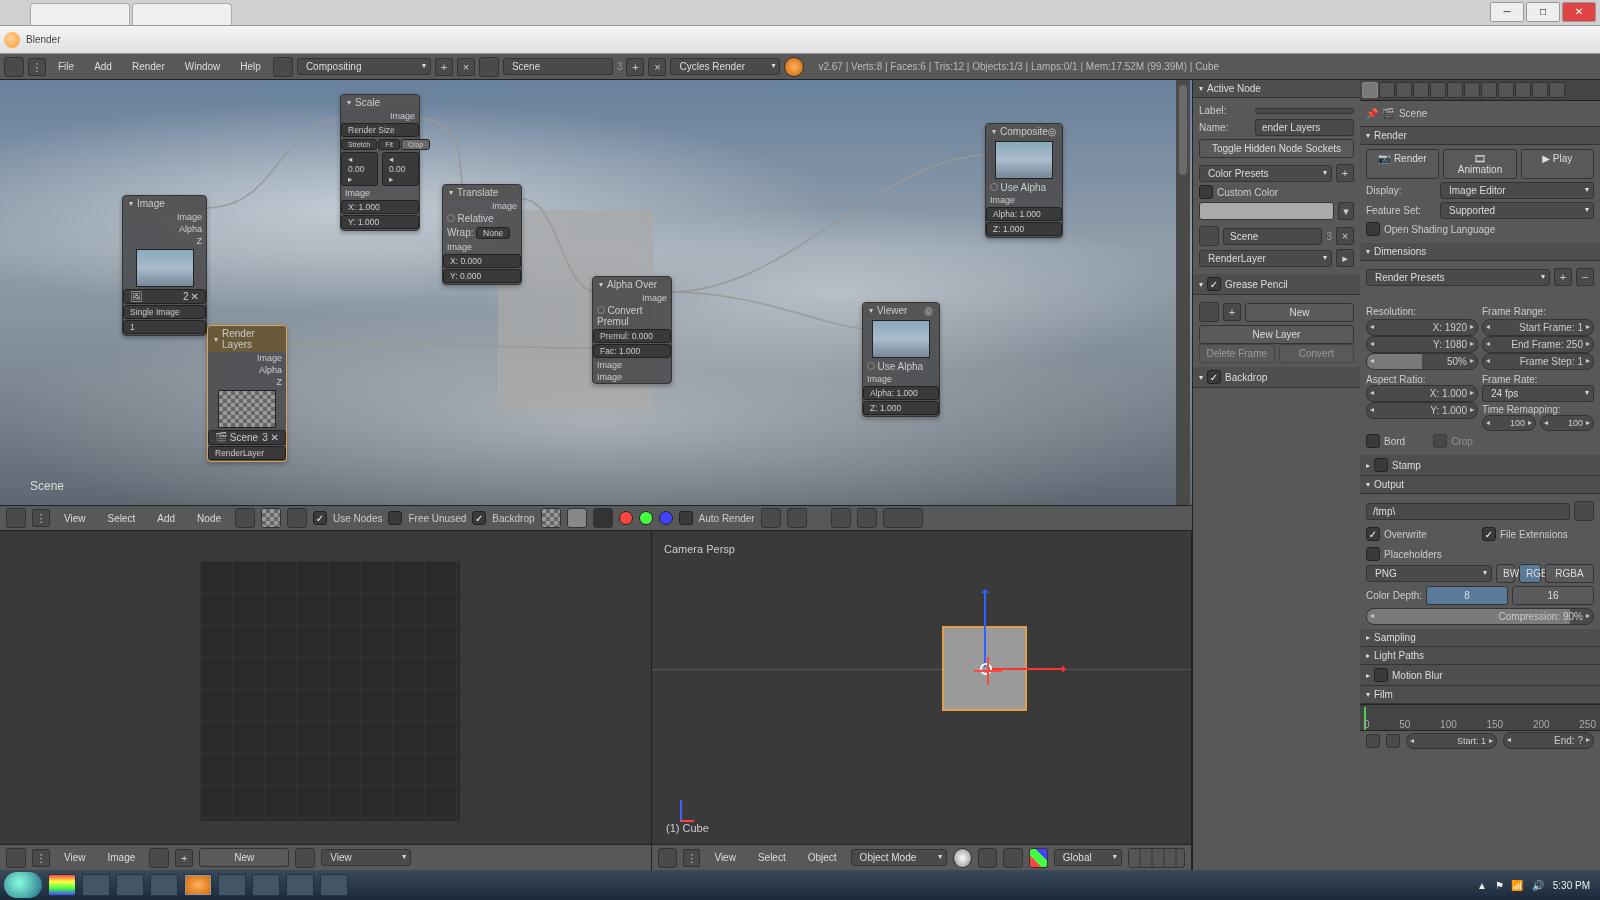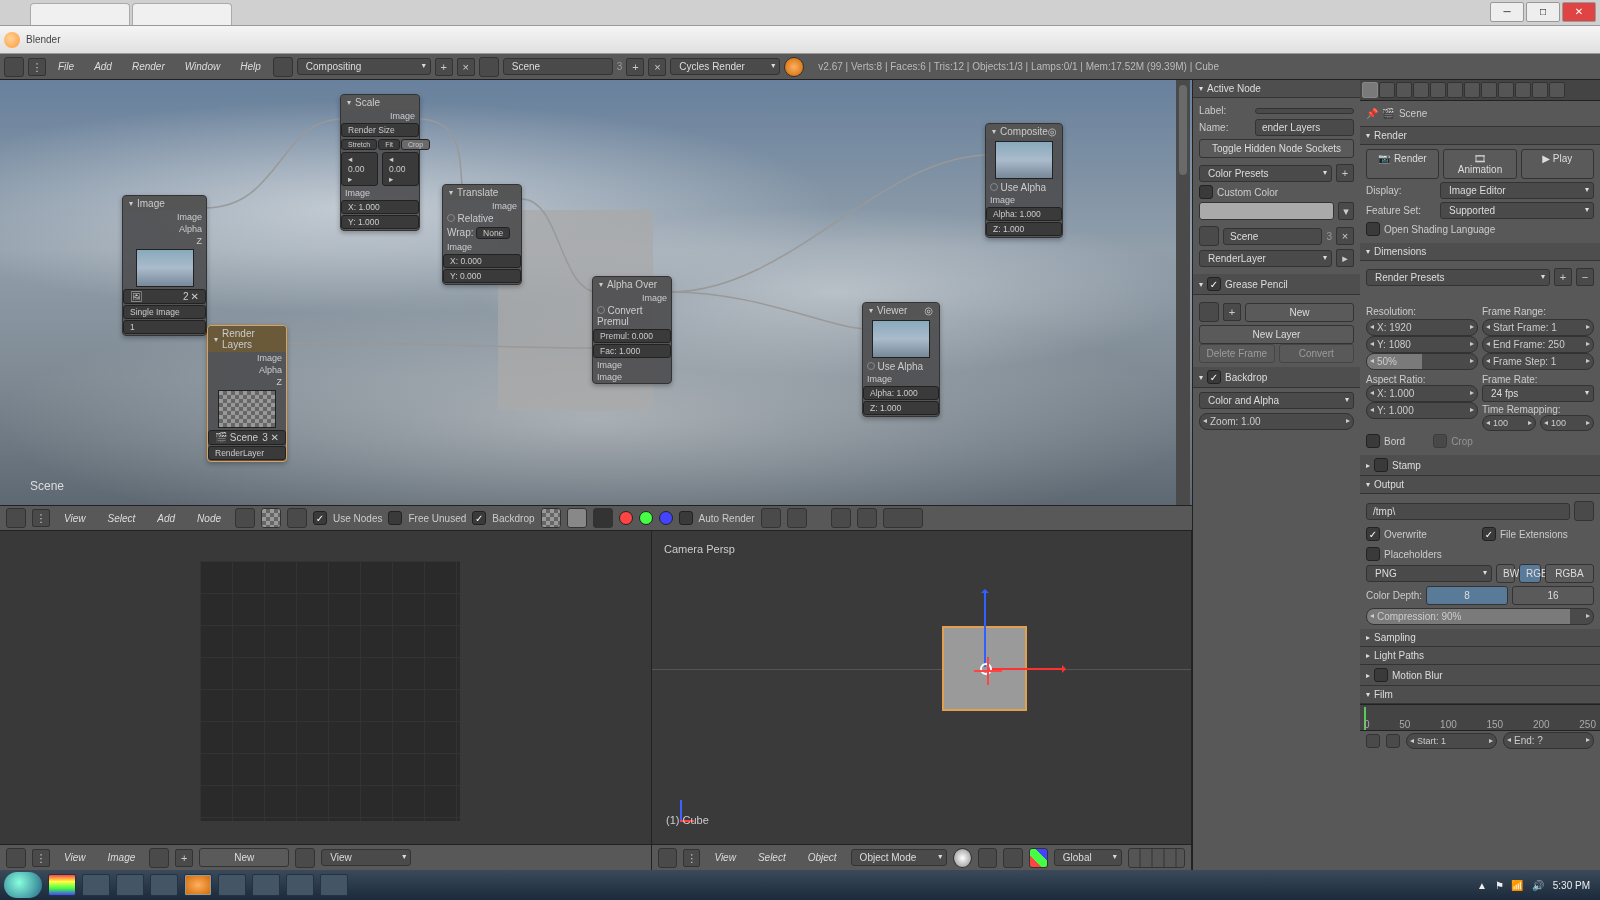--- a/index.html
+++ b/index.html
@@ -7,21 +7,21 @@
 .titlebar { height:28px; background:linear-gradient(#f5f5f5,#e0e0e0); display:flex; align-items:center; padding:0 4px; border-bottom:1px solid #999;justify-content:center; }
 .titlebar-icon { width:16px; height:16px; background:radial-gradient(circle at 40% 40%, #ffd39b,#ff9933); border-radius:50%; margin-right:6px; }
 .titlebar-text { flex:1; color:#444; }
 .win-btn { width:34px; height:20px; background:#eee; border:1px solid #999; border-radius:2px; text-align:center; line-height:18px; }
 .win-btn.close { background:#e04343; color:#fff; }
 .browser-tabs { height:26px; background:#d0d0d0; display:flex; align-items:flex-end; padding:0 30px; border-bottom:1px solid #999; }
 .chrome-tab { width:100px; height:22px; background:#f0f0f0; border:1px solid #aaa; border-bottom:none; border-radius:4px 4px 0 0; margin-right:2px; }
 
 .topmenu { height:26px; background:#585858; border-bottom:1px solid #222; display:flex; align-items:center; color:#ccc; padding:0 4px; gap:4px; }
 .mini-icon { width:20px; height:20px; background:#4a4a4a; border:1px solid #333; border-radius:3px; }
-.menu-item { padding:2px 8px; color:#ddd;font-style:italic; }
+.menu-item { padding:2px 8px; color:#ddd; }
 .dropdown { background:#4a4a4a; border:1px solid #333; border-radius:3px; padding:2px 16px 2px 8px; color:#ddd; position:relative; }
 .dropdown::after { content:"▾"; position:absolute; right:4px; font-size:8px; }
 .scene-field { background:#4a4a4a; border:1px solid #333; border-radius:3px; padding:2px 8px; color:#ddd; width:110px; }
 .sq-btn { width:18px; height:18px; background:#4a4a4a; border:1px solid #333; border-radius:2px; text-align:center; line-height:16px; color:#ccc; font-size:11px; }
 .top-stats { color:#bbb; margin-left:10px; }
 
 .workspace { position:absolute; top:80px; left:0; right:0; bottom:30px; display:flex; }
 .left-area { flex:1; display:flex; flex-direction:column; }
 .node-editor { height:425px; position:relative; background:linear-gradient(rgba(60,80,100,.7),rgba(60,80,100,.7)), linear-gradient(180deg,#9ab 0%, #bcd 30%, #9ab 60%, #789 100%); overflow:hidden; }
 .node-bg-clouds { position:absolute; inset:0; background:
@@ -48,21 +48,21 @@
 .color-dot { width:14px; height:14px; border-radius:50%; border:1px solid #222; }
 
 .lower-split { flex:1; display:flex; }
 .uv-panel { width:652px; background:#393939; position:relative; border-right:1px solid #222; }
 .uv-grid { position:absolute; left:200px; top:30px; width:260px; height:260px; background:#2a2a2a; }
 .uv-grid::before { content:""; position:absolute; inset:0; background-image:linear-gradient(#333 1px,transparent 1px),linear-gradient(90deg,#333 1px,transparent 1px); background-size:32px 32px; }
 .panel-footer { position:absolute; bottom:0; left:0; right:0; height:26px; background:#585858; border-top:1px solid #222; display:flex; align-items:center; gap:6px; padding:0 6px; color:#ccc; }
 
 .view3d { flex:1; background:#3a3a3a; position:relative; border-right:1px solid #222; }
 .view3d-info { position:absolute; left:12px; top:12px; color:#ccc; font-size:11px; }
-.view3d-obj { position:absolute; left:14px; bottom:44px; color:#ccc; font-size:11px; }
+.view3d-obj { position:absolute; left:14px; bottom:36px; color:#ccc; font-size:11px; }
 .cube { position:absolute; left:290px; top:95px; width:85px; height:85px; background:#9a9a9a; border:2px solid #e0a050; }
 .gizmo-cursor { position:absolute; left:328px; top:132px; width:12px; height:12px; border:2px solid #fff; border-radius:50%; }
 .gizmo-cursor::before,.gizmo-cursor::after { content:""; position:absolute; background:#f00; }
 .gizmo-cursor::before { left:5px; top:-8px; width:2px; height:28px; background:#f44; }
 .gizmo-cursor::after { left:-8px; top:5px; width:28px; height:2px; background:#f44; }
 .axis-z { position:absolute; left:332px; top:60px; width:2px; height:76px; background:#3060ff; }
 .axis-z::after { content:""; position:absolute; top:-6px; left:-3px; border:4px solid transparent; border-bottom-color:#3060ff; }
 .axis-x { position:absolute; left:336px; top:137px; width:76px; height:2px; background:#ff3030; }
 .axis-x::after { content:""; position:absolute; right:-6px; top:-3px; border:4px solid transparent; border-left-color:#ff3030; }
 .mini-axis { position:absolute; left:14px; bottom:48px; width:30px; height:30px; }
@@ -72,21 +72,21 @@
 
 .right-sidebar { width:240px; background:#585858; overflow:hidden; }
 .right-sidebar2 { width:168px; background:#585858; border-left:1px solid #222; overflow:hidden; }
 .panel-title { background:#4e4e4e; padding:3px 6px; color:#ddd; display:flex; align-items:center; gap:4px; border-bottom:1px solid #333; }
 .panel-title .tri { font-size:8px; }
 .panel-body { padding:4px 6px; }
 .prop-row { display:flex; align-items:center; gap:4px; margin:3px 0; color:#ccc; }
 .prop-row label { width:52px; }
 .prop-input { flex:1; background:#4a4a4a; border:1px solid #333; border-radius:3px; padding:2px 6px; color:#ddd; }
 .prop-btn { flex:1; background:#5a5a5a; border:1px solid #333; border-radius:3px; padding:3px 6px; color:#ddd; text-align:center; }
-.num-field { background:#4a4a4a; border:1px solid #333; border-radius:8px; padding:2px 10px; color:#ccc; text-align:left; position:relative; font-size:10px; }
+.num-field { background:#4a4a4a; border:1px solid #333; border-radius:8px; padding:2px 10px; color:#ccc; text-align:right; position:relative; font-size:10px; }
 .num-field::before { content:"◂"; position:absolute; left:3px; font-size:8px; }
 .num-field::after { content:"▸"; position:absolute; right:3px; font-size:8px; }
 .tab-icons { display:flex; flex-wrap:wrap; gap:1px; padding:2px; background:#444; border-bottom:1px solid #222; }
 .tab-icon { width:16px; height:16px; background:#555; border:1px solid #333; border-radius:2px; }
 .tab-icon.active { background:#7a7a7a; border-color:#888; }
 .half-row { display:flex; gap:4px; }
 .half-row > * { flex:1; }
 .btn-blue { background:#5a7a99 !important; }
 .disabled { opacity:.5; }
 
@@ -400,24 +400,20 @@
       <div class="half-row">
           <div class="prop-btn disabled">Delete Frame</div>
           <div class="prop-btn disabled">Convert</div>
         </div>
     </div>
     <div class="panel-title">
         <span class="tri">▾</span>
         <div class="chk on"></div>
         <span>Backdrop</span>
       </div>
-    <div class="panel-body">
-      <div class="dropdown" style="width:100%">Color and Alpha</div>
-      <div class="num-field" style="margin-top:4px">Zoom: 1.00</div>
-    </div>
   </div>
 
   <div class="right-sidebar">
     <div class="tab-icons">
       <div class="tab-icon active"></div>
       <div class="tab-icon"></div>
       <div class="tab-icon"></div>
       <div class="tab-icon"></div>
       <div class="tab-icon"></div>
       <div class="tab-icon"></div>

